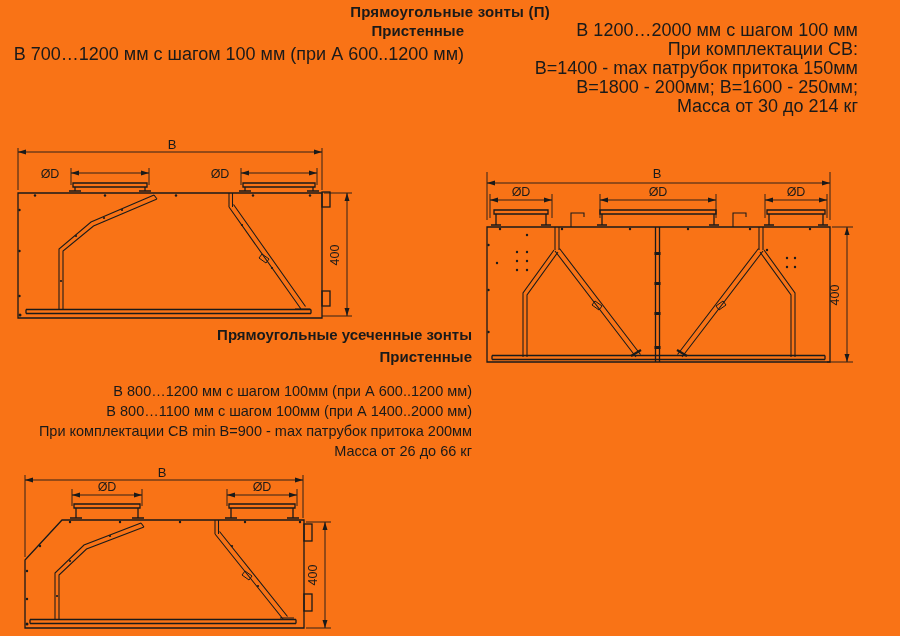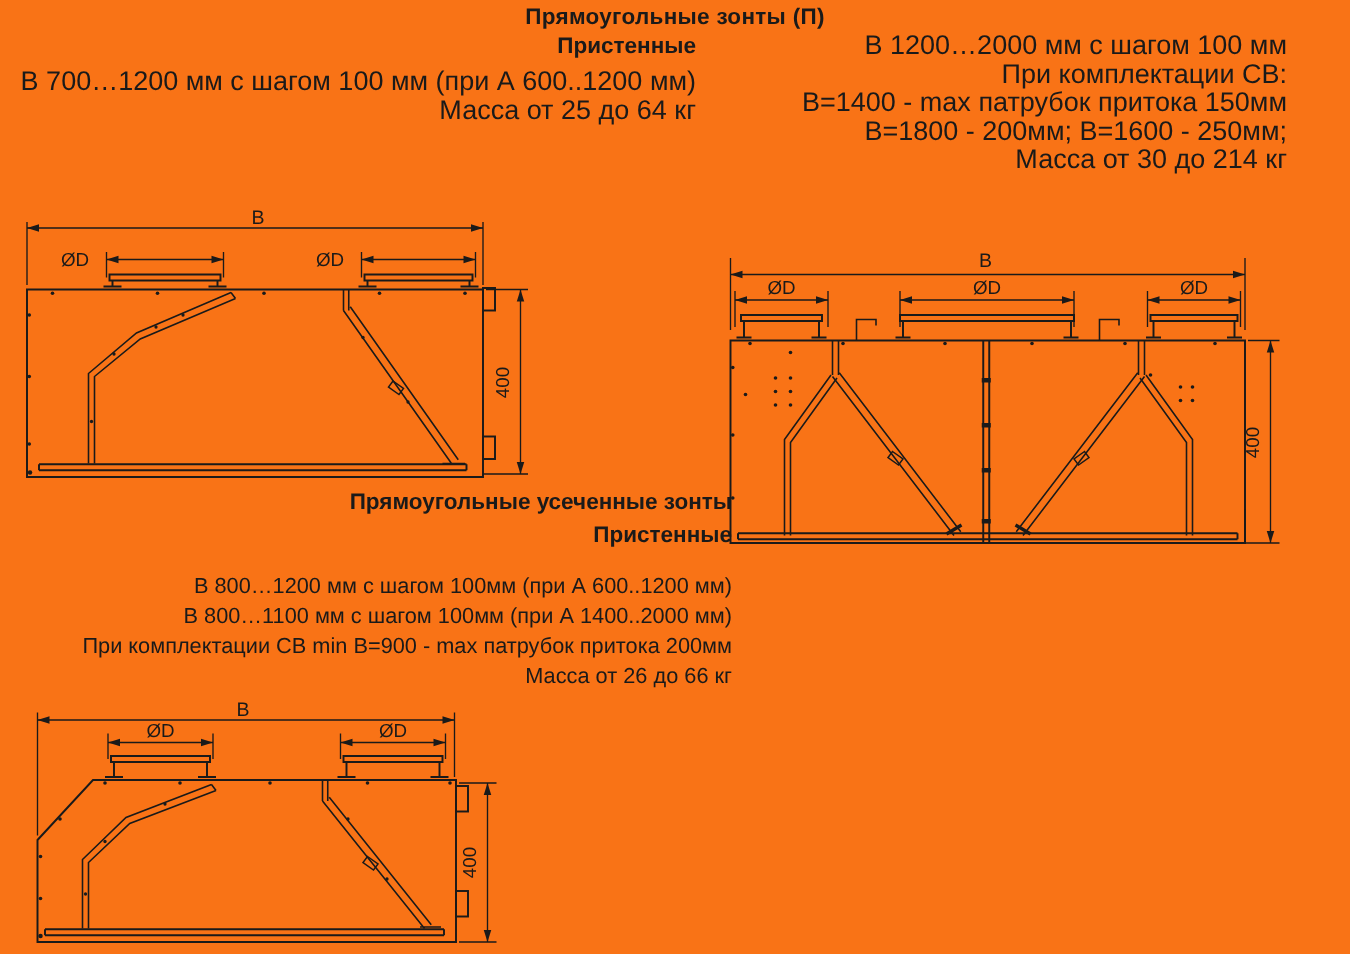--- a/index.html
+++ b/index.html
@@ -8,42 +8,41 @@
   .title{position:absolute; left:0; top:3px; width:900px; text-align:center;
          font-size:15px; font-weight:bold; letter-spacing:.2px;}
   .specs{position:absolute; text-align:right;}
   .specs .hd{font-size:15px; font-weight:bold; line-height:20px; margin-bottom:4px;}
   .specs .hd2{font-size:15px; font-weight:bold; line-height:24px;}
   .specs .ln{font-size:18px; line-height:19px; white-space:nowrap;}
   .specs-mid .ln{font-size:14.5px; line-height:20px;margin-left:12px;}
   .specs-mid .gap{height:12px;}
   #specs-wall{left:0px; top:21px; width:464px;}
   #specs-island{left:478px; top:21px; width:380px;}
-  #specs-trunc{left:16px; top:325px; width:472px;}
+  #specs-trunc{left:0px; top:325px; width:472px;}
   svg{position:absolute;}
   svg text{font-family:"Liberation Sans", sans-serif; fill:#1a1a1a;}
   .dim-t{font-size:13px;}
   .dim-s{font-size:12.5px;}
   .outline{stroke:#1a1a1a; stroke-width:1.3; fill:none; stroke-linejoin:miter;}
   .thin{stroke:#1a1a1a; stroke-width:1.05; fill:none;}
   .dim{stroke:#1a1a1a; stroke-width:0.9; fill:none;}
   .ah{fill:#1a1a1a; stroke:none;}
   .dot{fill:#1a1a1a; stroke:none;}
 </style>
 </head>
 <body>
 
 <div class="page">
 
   <div class="title">Прямоугольные зонты (П)</div>
 
   <div id="specs-wall" class="specs">
     <div class="hd">Пристенные</div>
     <div class="ln">В 700…1200 мм с шагом 100 мм (при А 600..1200 мм)</div>
-    <div class="ln">Масса от 25 до 64 кг</div>
   </div>
 
   <div id="specs-island" class="specs">
     <div class="ln">В 1200…2000 мм с шагом 100 мм</div>
     <div class="ln">При комплектации СВ:</div>
     <div class="ln">В=1400 - max патрубок притока 150мм</div>
     <div class="ln">В=1800 - 200мм; В=1600 - 250мм;</div>
     <div class="ln">Масса от 30 до 214 кг</div>
   </div>
 

